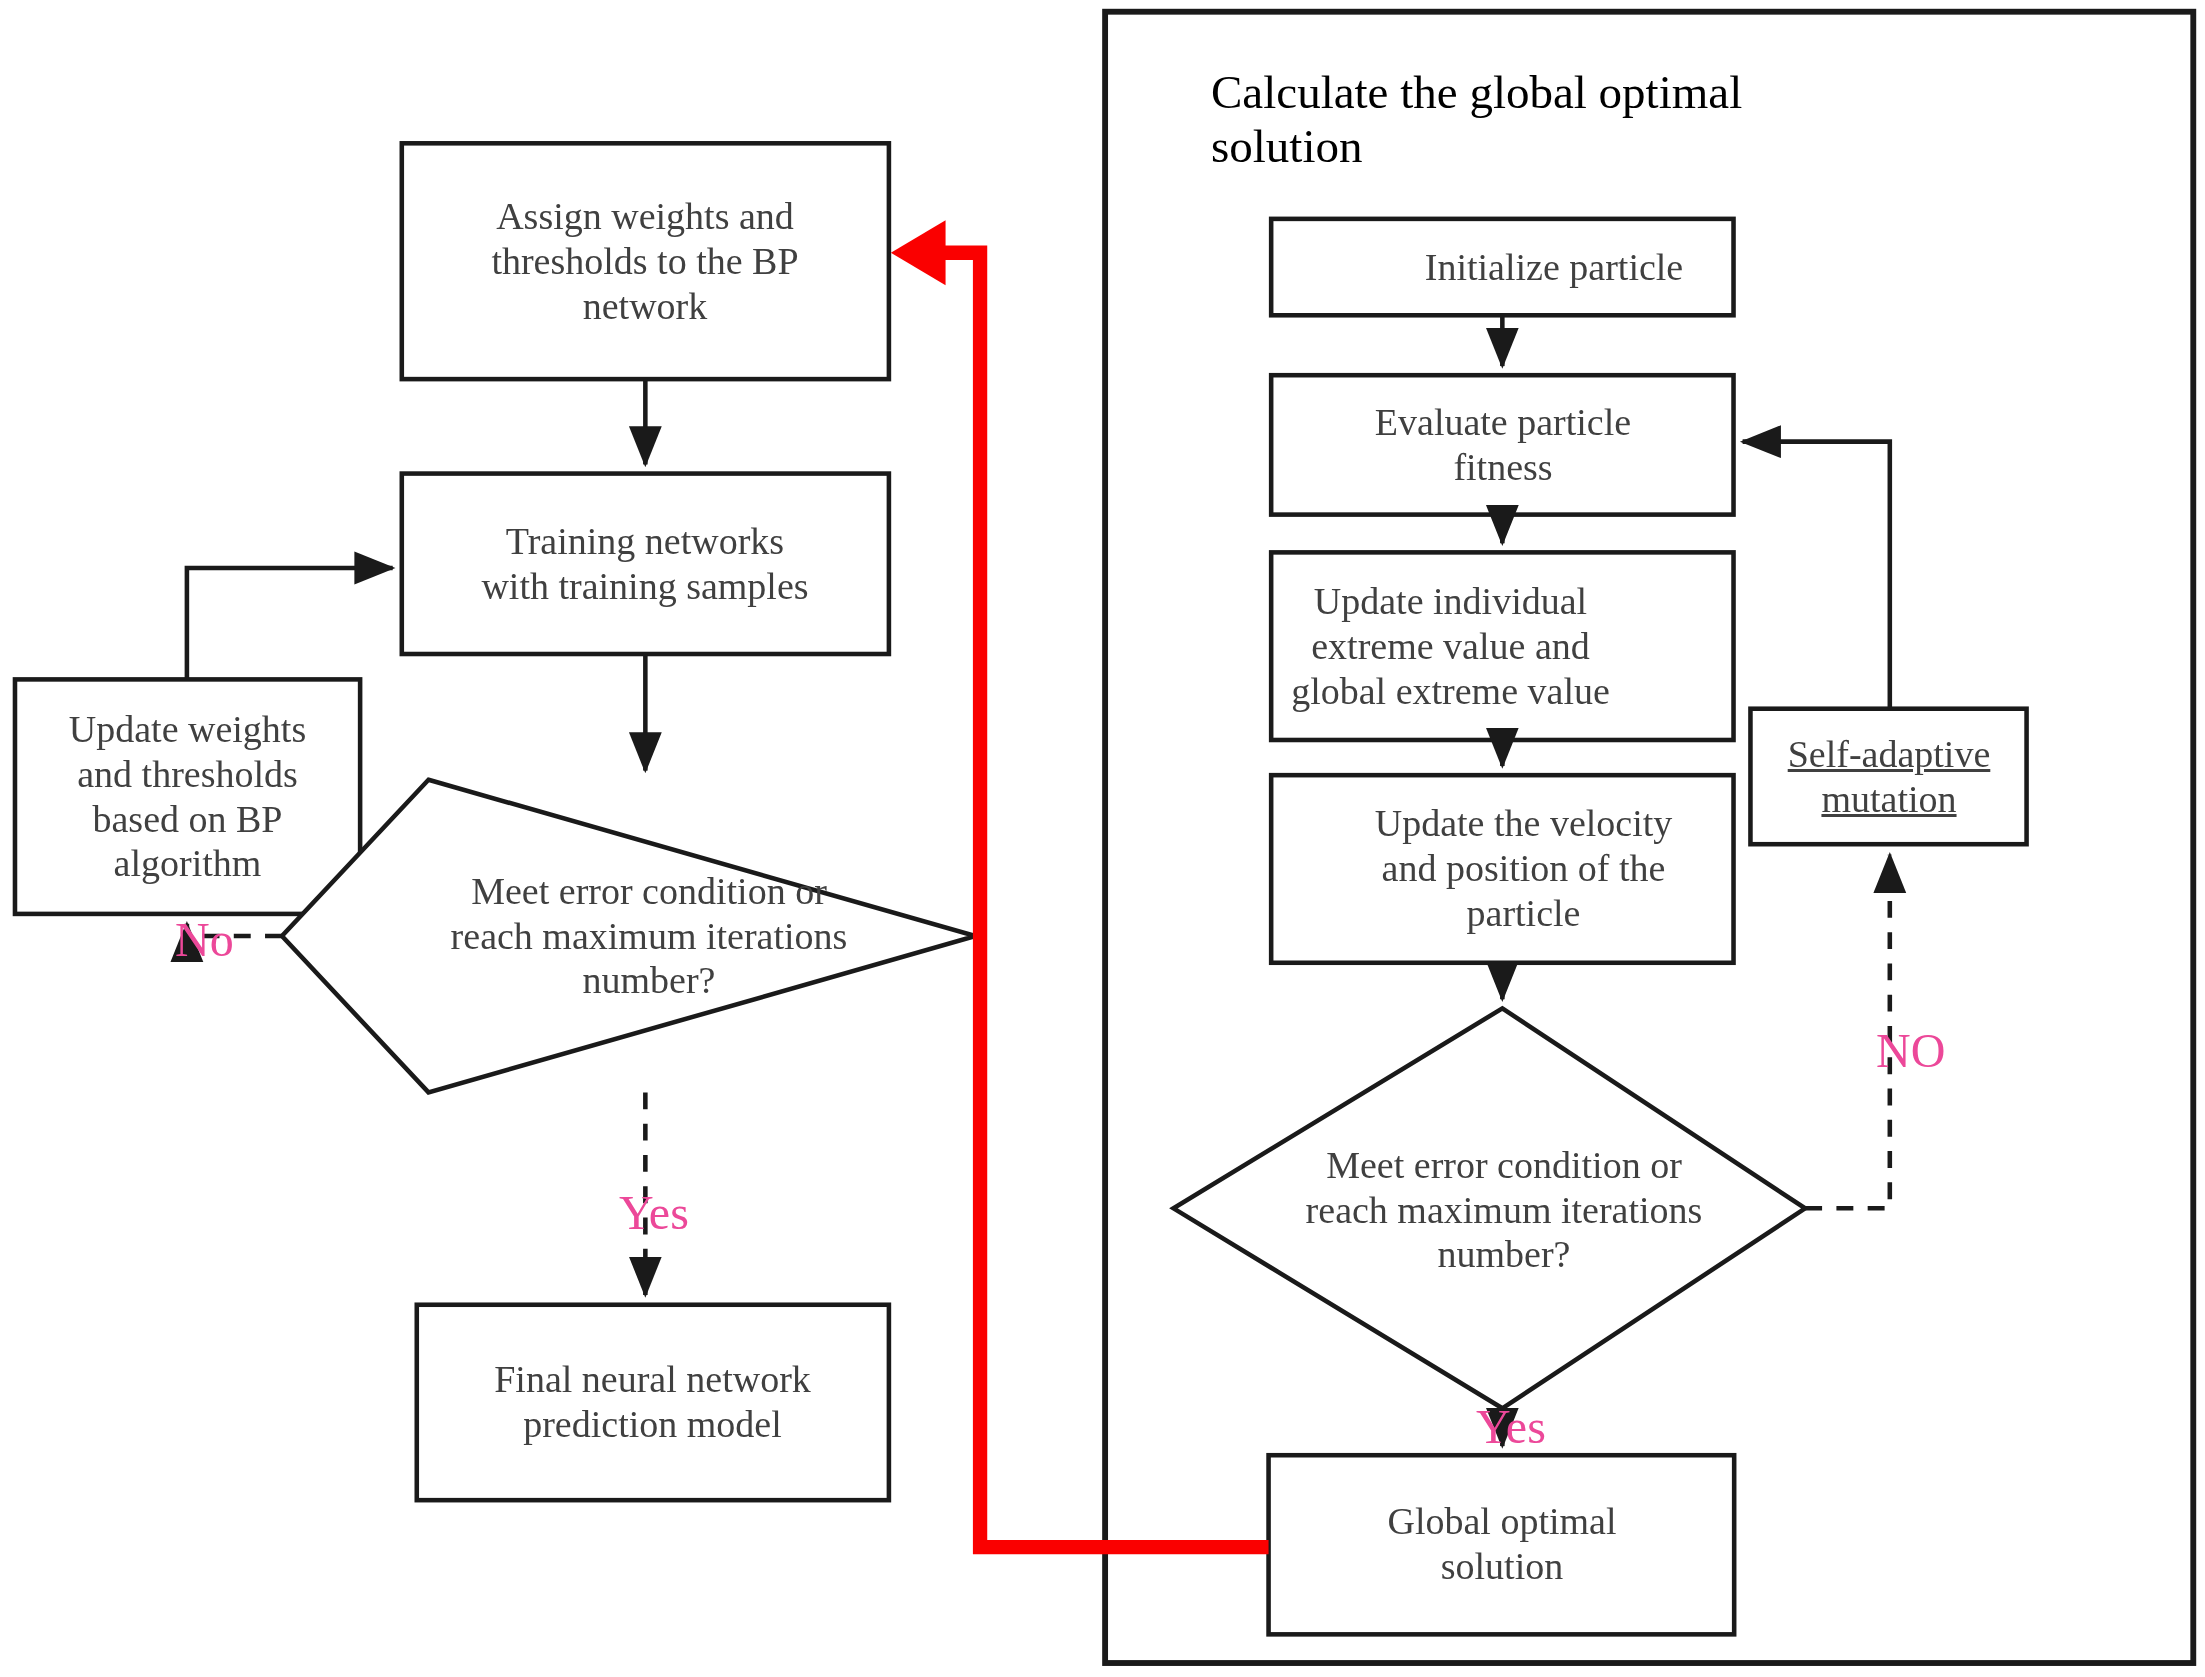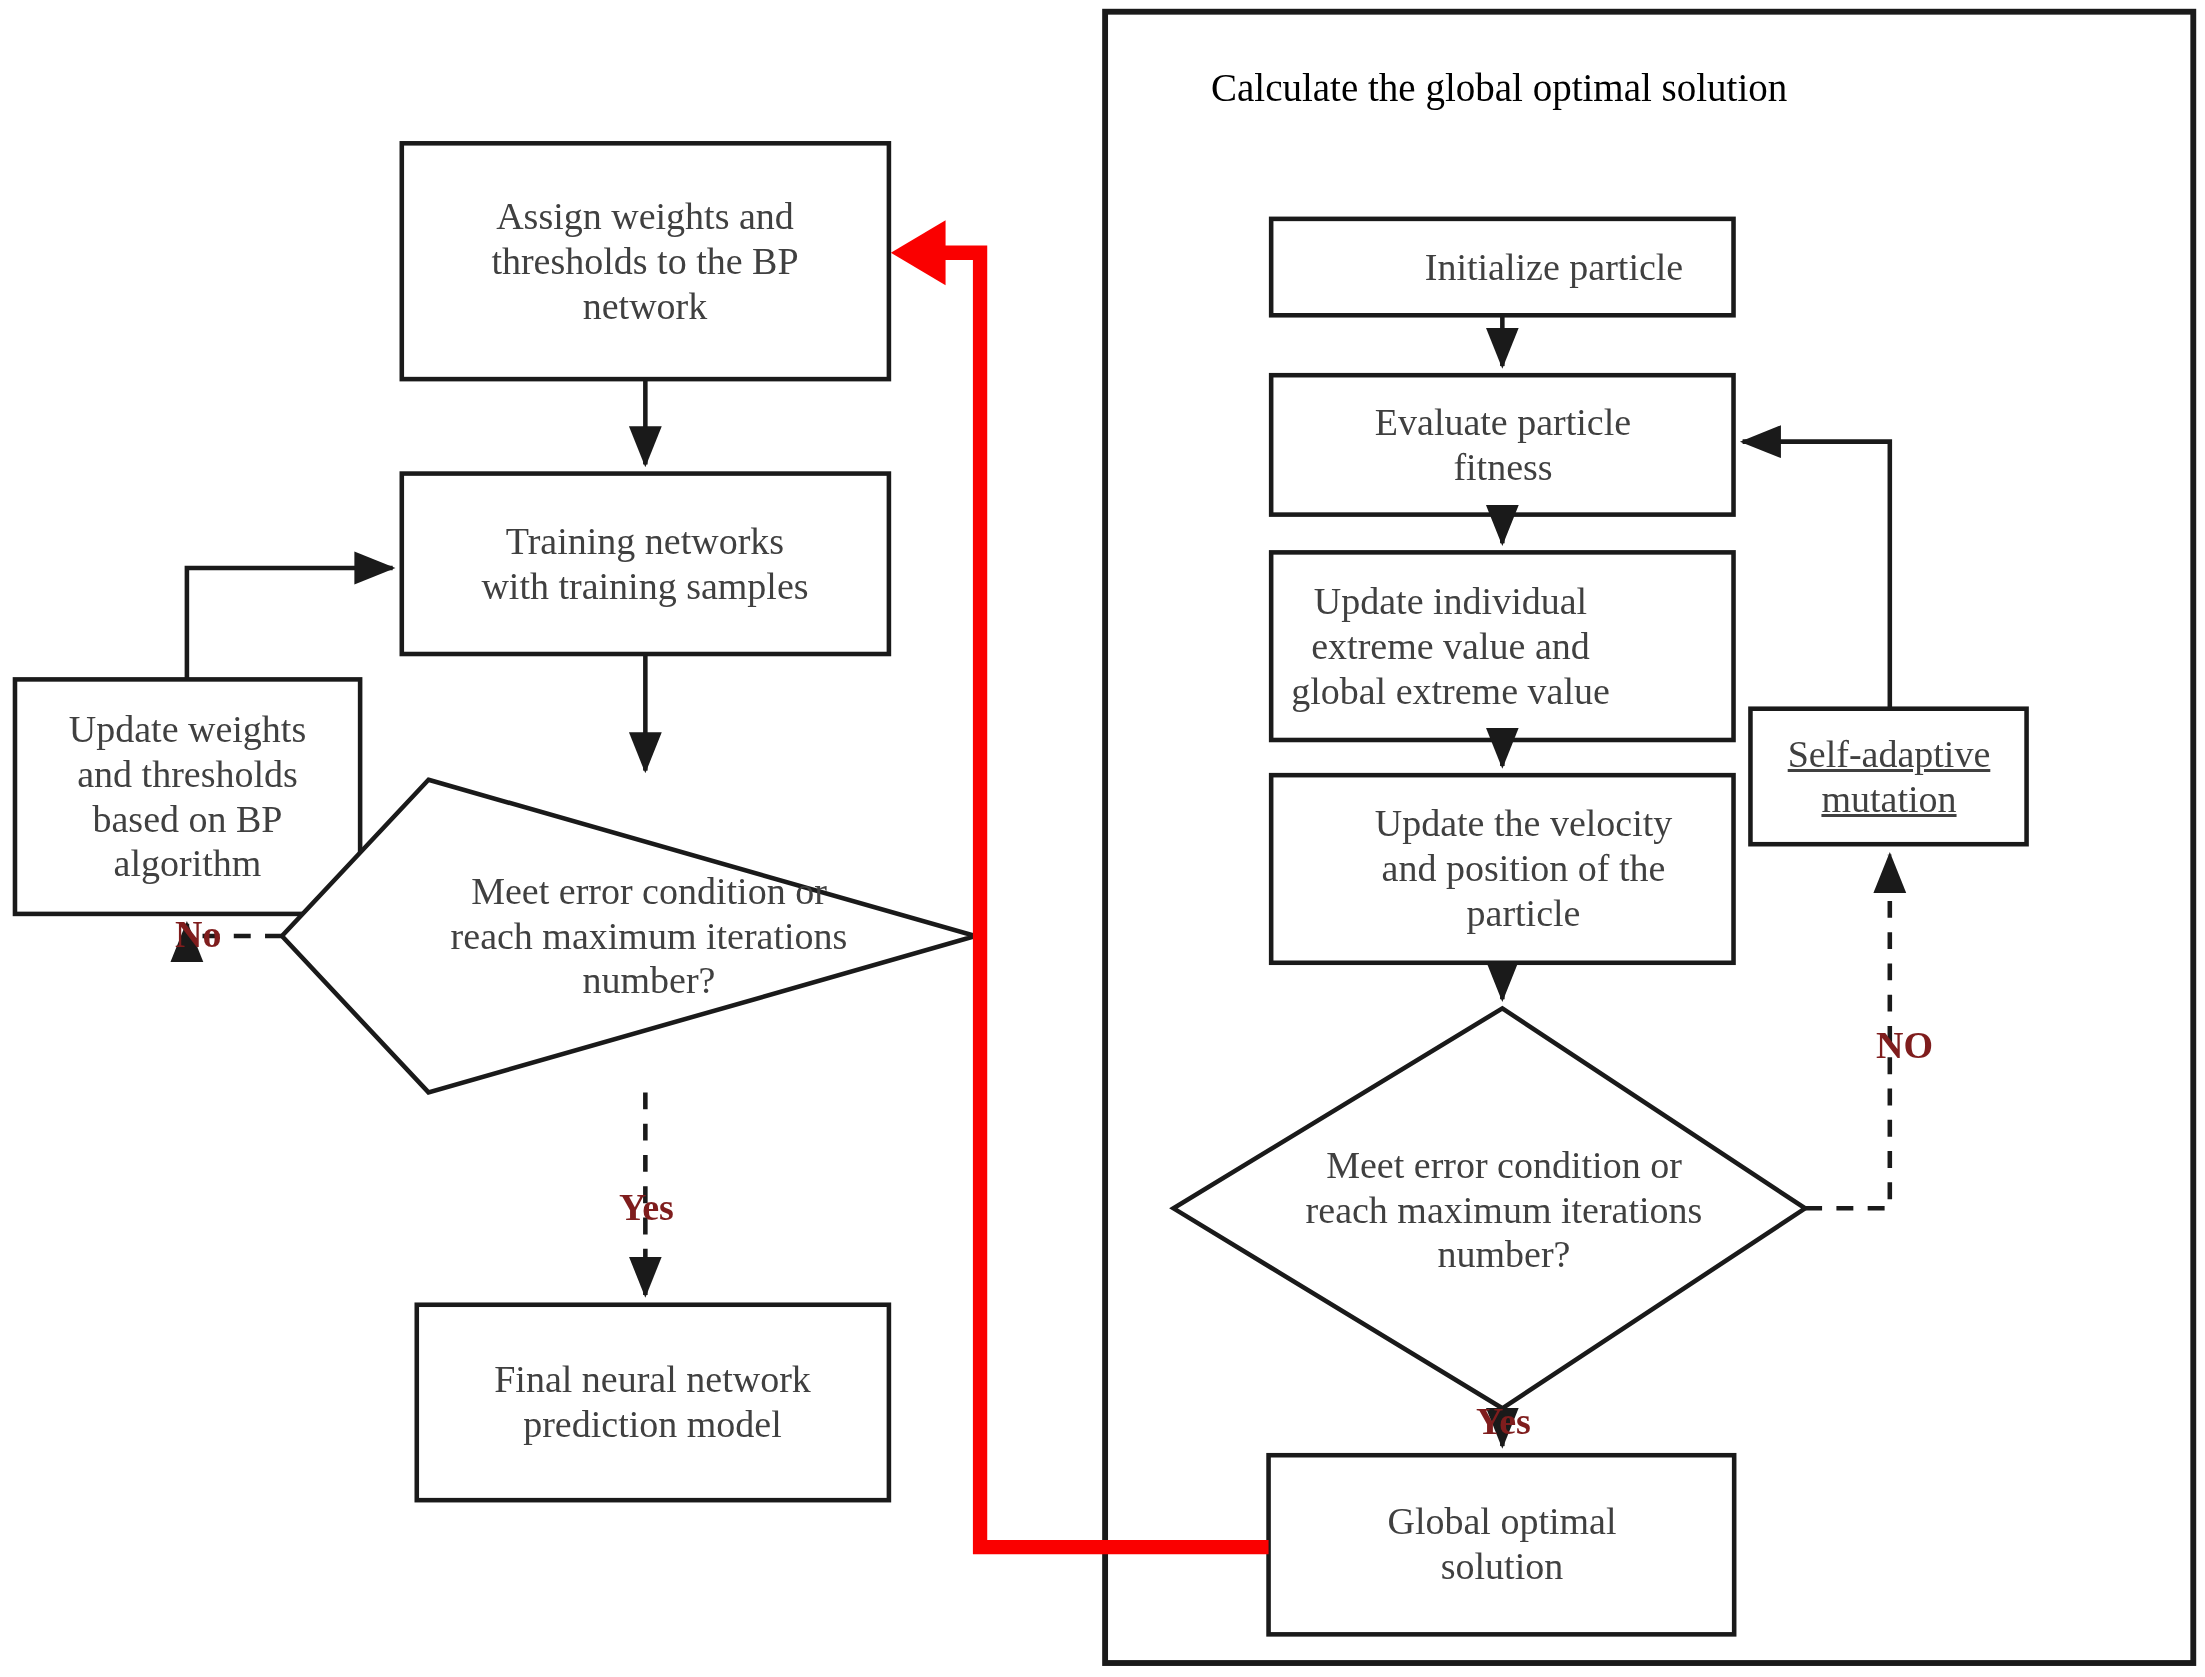--- a/index.html
+++ b/index.html
@@ -18,22 +18,22 @@
     justify-content:center;
     text-align:center;
     color:#404040;
     line-height:1.18;
     font-family:"Liberation Serif", "DejaVu Serif", serif;
     white-space:pre-line;
     pointer-events:none;
   }
   .box-label{font-size:38px;}
   .diamond-label{font-size:38px;}
-  .edge-label{font-size:38px;position:absolute;color:#7f1d1d;font-weight:bold;}
-  .panel-title{font-size:39px;position:absolute;color:#000;}
+  .edge-label{font-size:48px;position:absolute;color:#ec4899;}
+  .panel-title{font-size:47px;position:absolute;color:#000;}
 </style>
 </head>
 <body>
 
 <div id="stage">
 
   <svg class="layer" viewBox="0 0 3386 2576" preserveAspectRatio="none">
     <defs>
       <marker id="arrowBlack" markerWidth="10" markerHeight="10" refX="8.4" refY="4" orient="auto" markerUnits="strokeWidth">
         <path d="M0,0.4 L9,4 L0,7.6 z" fill="#1a1a1a"></path>

